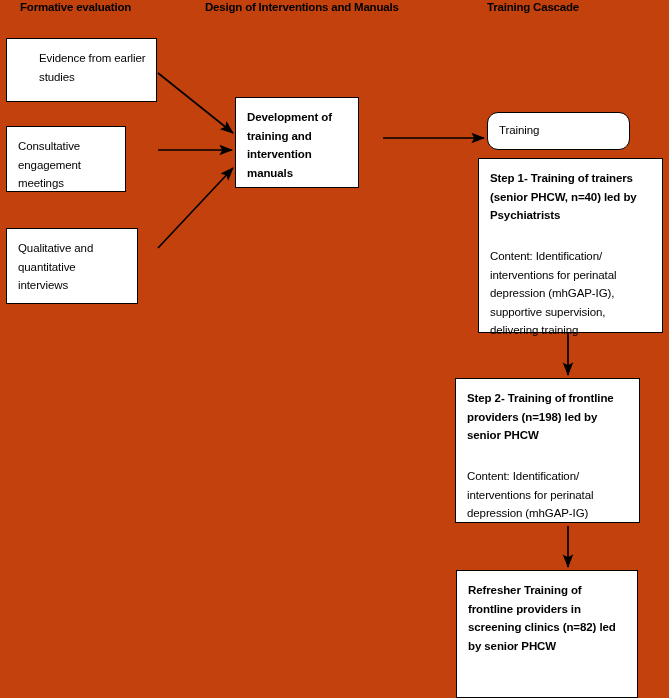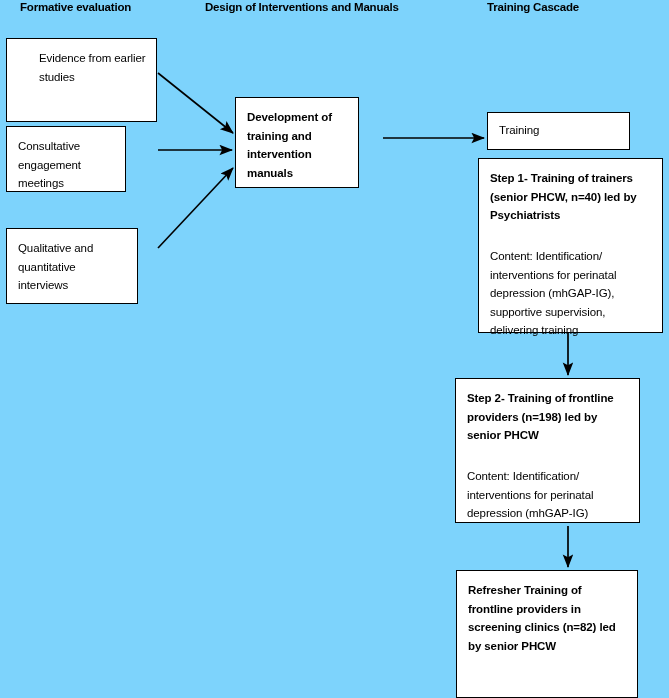--- a/index.html
+++ b/index.html
@@ -8,21 +8,21 @@
     background: #ffffff;
   }
   body {
     font-family: "Liberation Sans", sans-serif;
     color: #000000;
   }
   #canvas {
     position: relative;
     width: 669px;
     height: 698px;
-    background: #7dd3fc;
+    background: #c2410c;
     overflow: hidden;
   }
   .col-header {
     position: absolute;
     font-size: 11.5px;
     font-weight: bold;
     color: #000;
     letter-spacing: -0.2px;
     white-space: nowrap;
   }
@@ -77,37 +77,37 @@
       </marker>
     </defs>
     <line x1="158" y1="73" x2="233" y2="133" stroke="#000000" stroke-width="1.7" marker-end="url(#ah)"></line>
     <line x1="158" y1="150" x2="232" y2="150" stroke="#000000" stroke-width="1.7" marker-end="url(#ah)"></line>
     <line x1="158" y1="248" x2="233" y2="168" stroke="#000000" stroke-width="1.7" marker-end="url(#ah)"></line>
     <line x1="383" y1="138" x2="484" y2="138" stroke="#000000" stroke-width="1.7" marker-end="url(#ah)"></line>
     <line x1="568" y1="333" x2="568" y2="375" stroke="#000000" stroke-width="1.7" marker-end="url(#ah)"></line>
     <line x1="568" y1="526" x2="568" y2="567" stroke="#000000" stroke-width="1.7" marker-end="url(#ah)"></line>
   </svg>
 
-  <div class="box" style="left:6px; top:38px; width:151px; height:84px;padding-left:32px;">
+  <div class="box" style="left:6px; top:38px; width:151px; height:64px;padding-left:32px;">
     <p>Evidence from earlier studies</p>
   </div>
 
   <div class="box" style="left:6px; top:126px; width:120px; height:66px;">
     <p>Consultative engagement meetings</p>
   </div>
 
   <div class="box" style="left:6px; top:228px; width:132px; height:76px;">
     <p>Qualitative and quantitative interviews</p>
   </div>
 
   <div class="box bold" style="left:235px; top:97px; width:124px; height:91px;">
     <p>Development of training and intervention manuals</p>
   </div>
 
-  <div class="box" style="left:487px; top:112px; width:143px; height:38px; padding-top:8px;">
+  <div class="box" style="left:487px; top:112px; width:143px; height:38px; padding-top:8px;border-radius:11px;">
     <p>Training</p>
   </div>
 
   <div class="box" style="left:478px; top:158px; width:185px; height:175px;">
     <p class="head">Step 1- Training of trainers (senior PHCW, n=40) led by Psychiatrists</p>
     <p class="body">Content: Identification/ interventions for perinatal depression (mhGAP-IG), supportive supervision, delivering training</p>
   </div>
 
   <div class="box" style="left:455px; top:378px; width:185px; height:145px;">
     <p class="head">Step 2- Training of frontline providers (n=198) led by senior PHCW</p>

